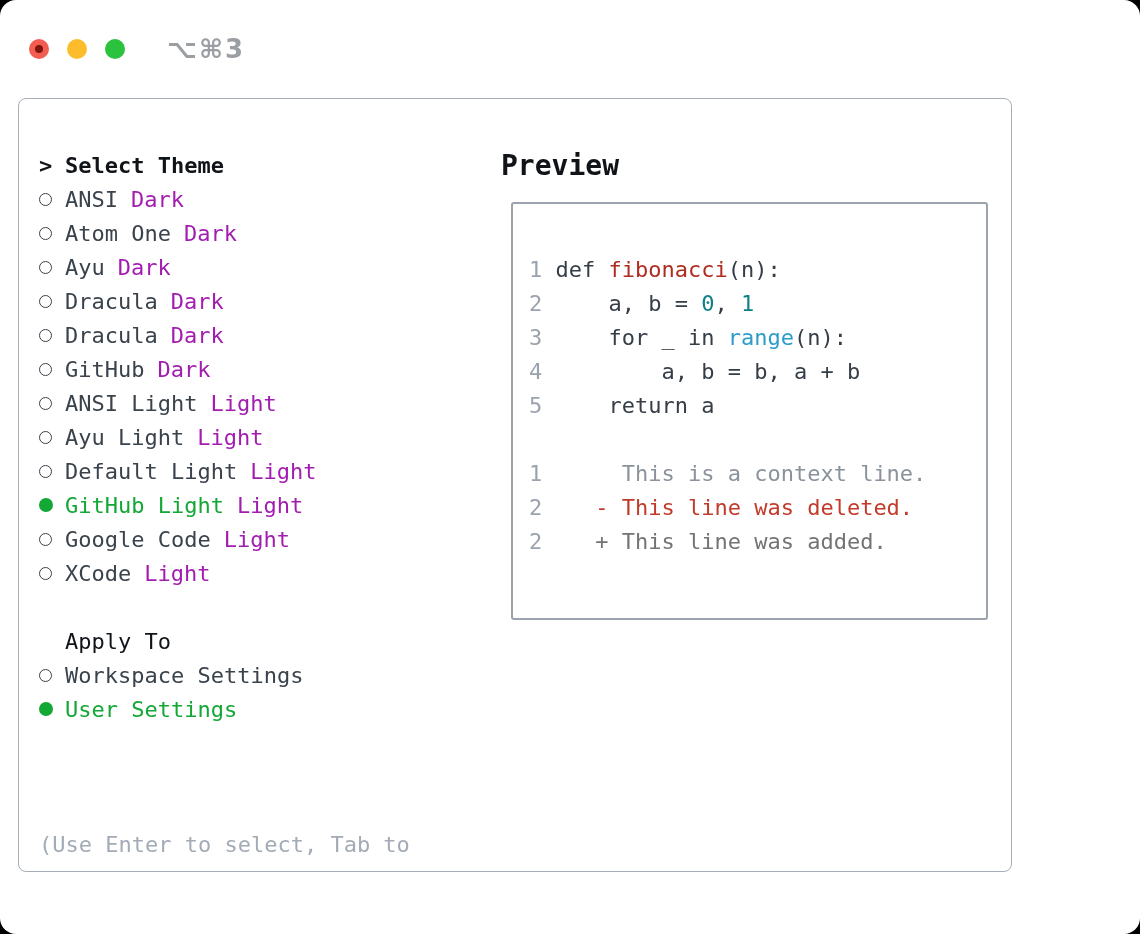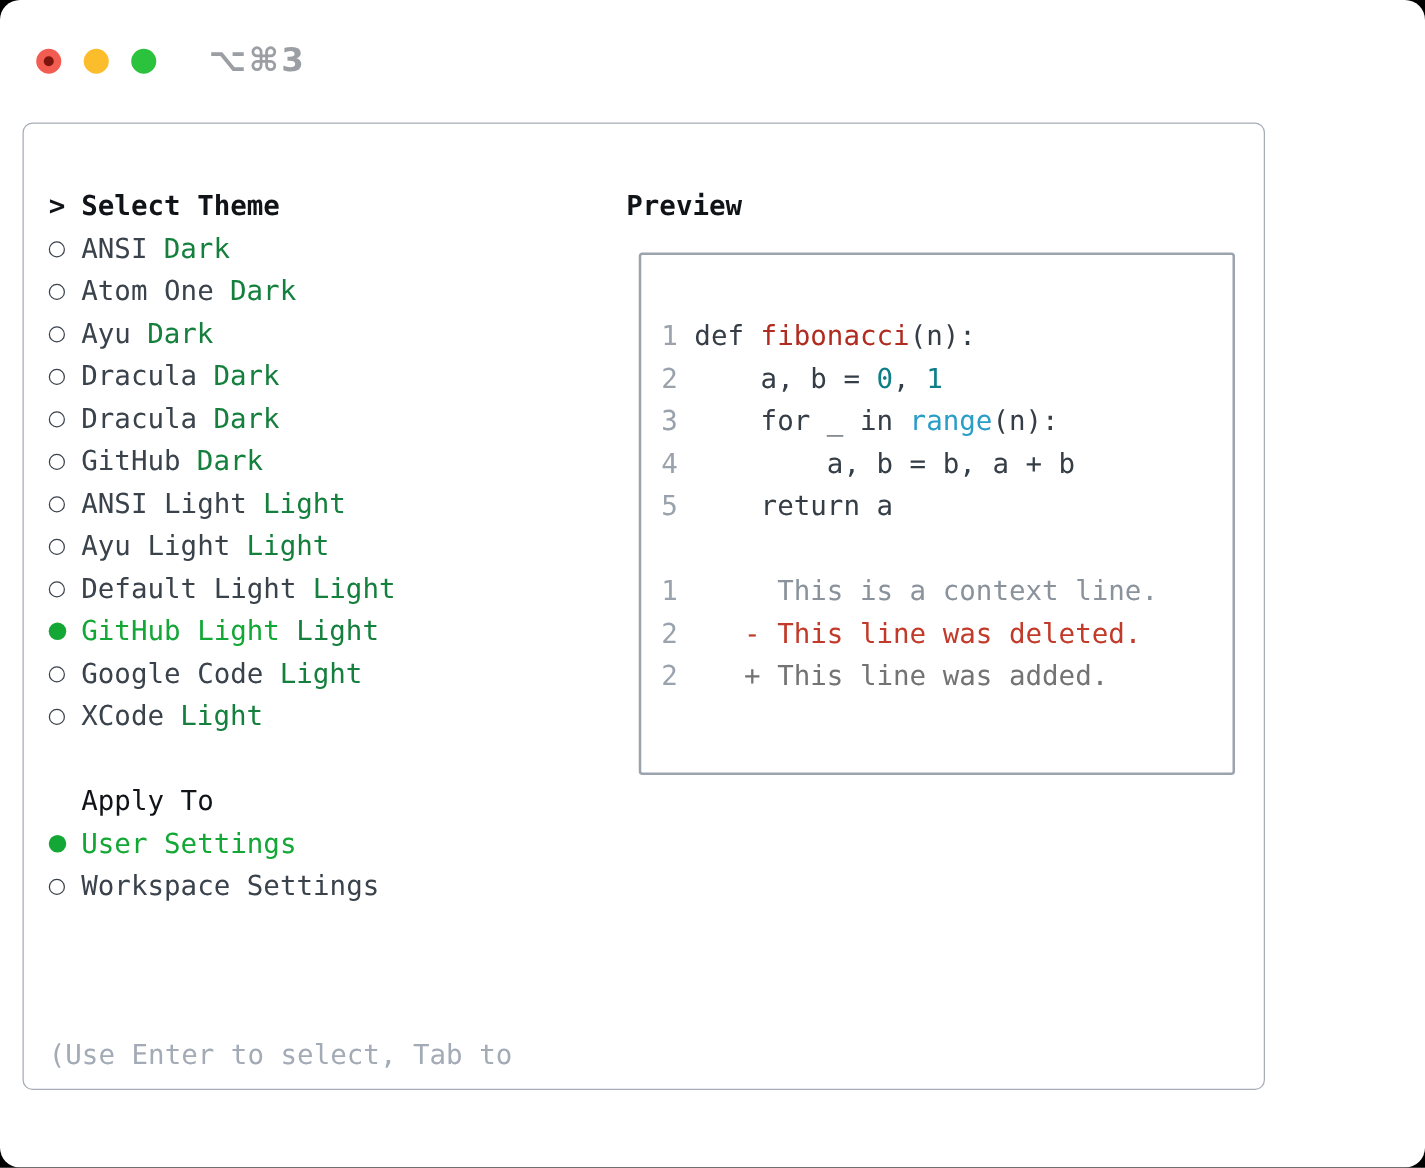--- a/index.html
+++ b/index.html
@@ -26,28 +26,28 @@
 
   
   .trow{display:flex;align-items:center;height:34px;font-size:22px;color:#3a424b;white-space:pre;cursor:default;}
   .mk{width:26px;flex:none;display:flex;align-items:center;}
   .arrow{color:#101418;font-weight:bold;font-size:22px;}
   .hlabel{font-weight:bold;color:#101418;}
   .dot{width:13px;height:13px;border:1.5px solid #3a424b;border-radius:50%;display:inline-block;}
   .dot.sel{width:14px;height:14px;border:none;background:#13a735;}
   .tlabel{color:#3a424b;}
   .trow.sel .tlabel{color:#13a735;}
-  .tvariant{color:#15803d;margin-left:13px;}
+  .tvariant{color:#a21caf;margin-left:13px;}
   .spacer{height:34px;}
   .applyhdr .tlabel{color:#101418;text-align:center;}
 
   .hint{margin-top:34px;font-size:22px;line-height:34px;color:#a3abb6;white-space:pre;}
 
   
-  .pv-title{height:34px;font-size:22px;font-weight:bold;color:#101418;display:flex;align-items:center;}
+  .pv-title{height:34px;font-size:28px;font-weight:bold;color:#101418;display:flex;align-items:center;}
   .pv-box{margin-top:20px;margin-left:10px;width:477px;height:418px;border:2px solid #9ba3ad;border-radius:3px;
           padding:49px 0 0 16px;overflow:hidden;background:#fff;}
   .cl{height:34px;font-size:22px;line-height:34px;white-space:pre;}
   .tok-ln{color:#9aa3ad;}
   .tok-pl{color:#353d46;}
   .tok-fn{color:#b02c20;}
   .tok-num{color:#0e7f87;}
   .tok-bi{color:#2b9dc9;text-align:center;}
   .tok-ctx{color:#8a929b;}
   .tok-del{color:#c23a29;}
@@ -91,22 +91,22 @@
         </div>
 
       <div class="spacer"></div>
 
       <div class="trow applyhdr">
         <span class="mk"></span>
         <span class="tlabel">Apply To</span>
       </div>
 
       <div id="apply-list">
+          <div class="trow"><span class="mk"><i class="dot"></i></span><span class="tlabel">Workspace Settings</span></div>
           <div class="trow sel"><span class="mk"><i class="dot sel"></i></span><span class="tlabel">User Settings</span></div>
-          <div class="trow"><span class="mk"><i class="dot"></i></span><span class="tlabel">Workspace Settings</span></div>
         </div>
 
       <div class="hint">
         <div>(Use Enter to select, Tab to</div>
         <div>change focus)</div>
       </div>
     </div>
 
     <div class="col-right">
       <div class="pv-title">Preview</div>

